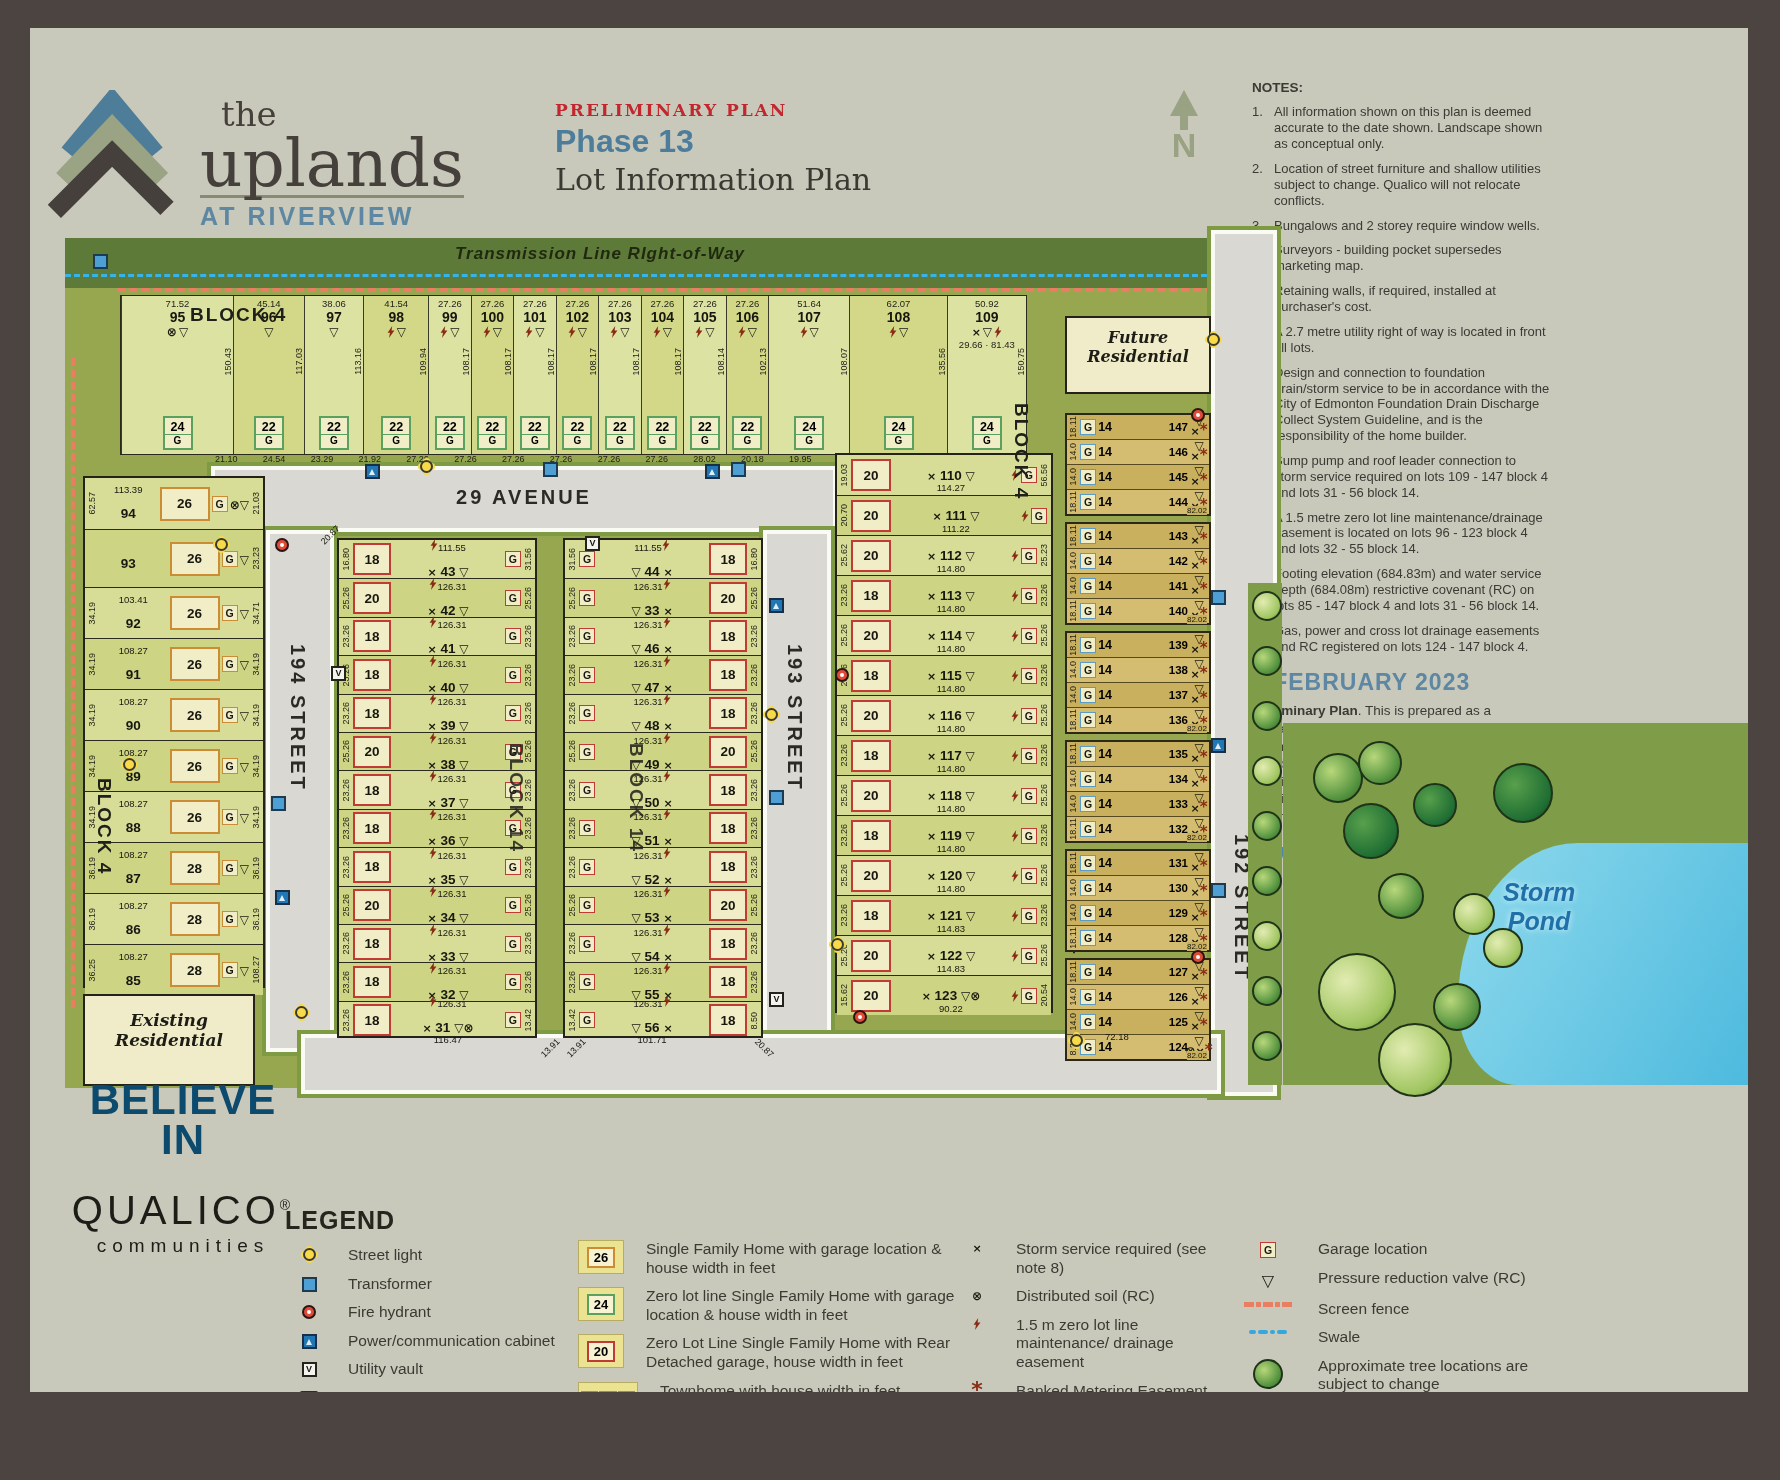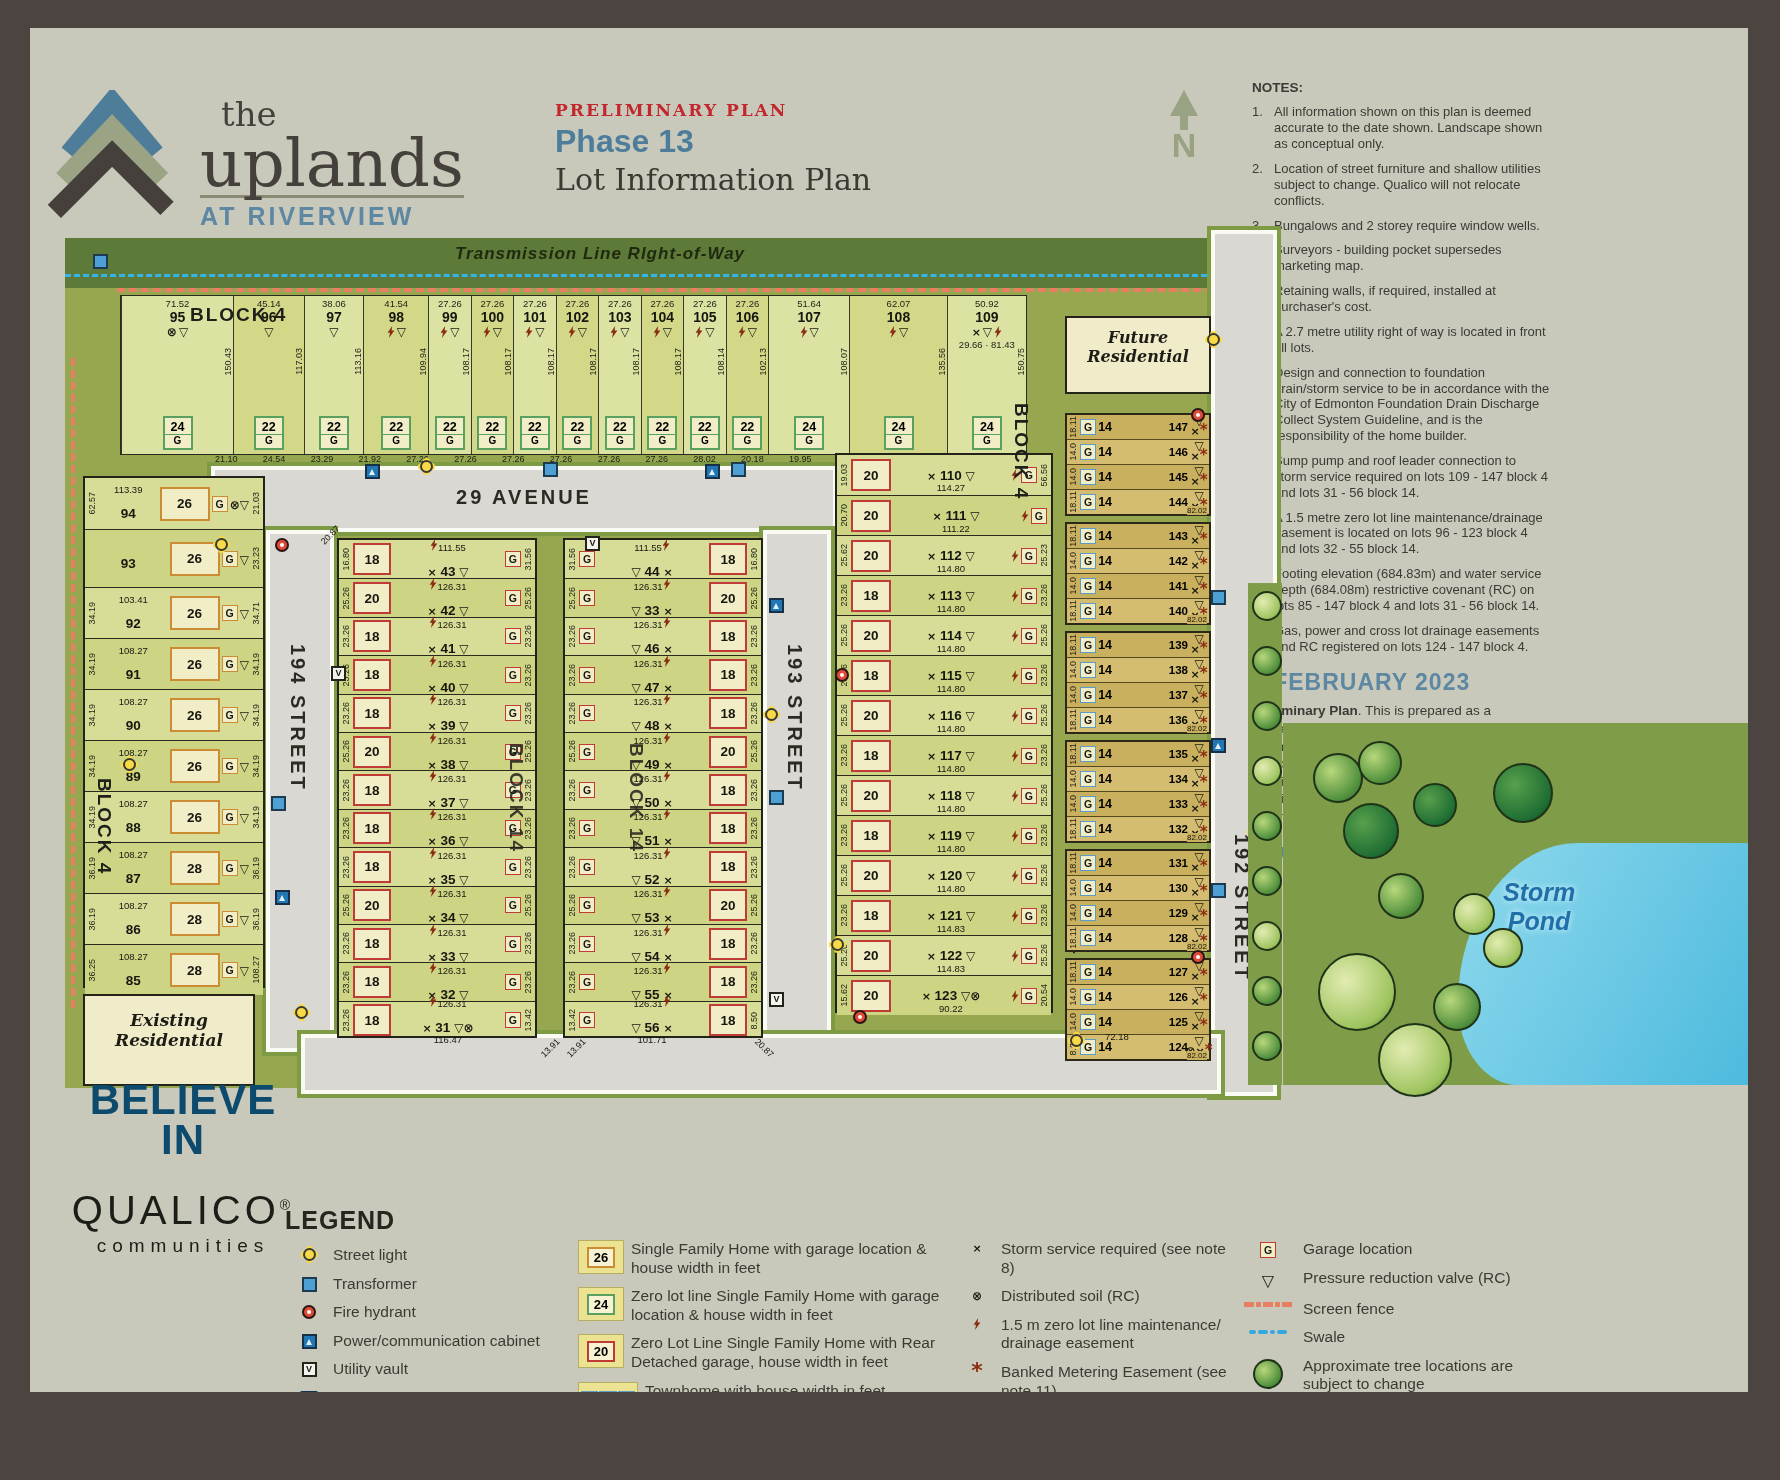--- a/index.html
+++ b/index.html
@@ -93,21 +93,21 @@
   
   #landscape{left:1253px;top:695px;width:495px;height:362px;background:#7f9d48;}
   #treestrip{left:1218px;top:555px;width:34px;height:502px;background:#7f9d48;}
   .tree{position:absolute;border-radius:50%;background:radial-gradient(circle at 35% 35%, #b8d77a, #4f8f3c 70%, #2f5c26);border:2px solid #1f3318;}
   .tree.dark{background:radial-gradient(circle at 35% 35%, #58a04c, #1f6e33 70%, #123f1d);}
   .tree.lite{background:radial-gradient(circle at 35% 35%, #e2ecb2, #9ec45e 70%, #49722f);}
   #pond{left:175px;top:120px;width:320px;height:242px;background:linear-gradient(120deg,#8ed9ec,#49b8dd);border-radius:120px 0 0 60px / 160px 0 0 80px;}
   #pond-label{left:220px;top:155px;font-size:25px;font-weight:bold;font-style:italic;color:#1f6fa8;text-align:center;line-height:1.15;text-shadow:0 0 6px #d8f2fa;}
   
   #legend-h{font-size:25px;font-weight:bold;color:#26261f;letter-spacing:1px;}
-  .leg-item{display:flex;align-items:flex-start;margin-bottom:10px;gap:7px;}
+  .leg-item{display:flex;align-items:flex-start;margin-bottom:10px;gap:22px;}
   .leg-icon{flex:0 0 34px;display:flex;justify-content:center;position:relative;padding-top:2px;}
   .leg-label{font-size:15.5px;color:#3b3b34;line-height:1.2;}
   .leg-swatch{background:#ece392;border:1px solid #b6ad62;width:44px;height:32px;display:flex;align-items:center;justify-content:center;flex:0 0 44px;}
   .leg-swatch .inner{background:#f7f3d2;border:2px solid;font-weight:bold;font-size:13px;padding:1px 5px;}
   .fence-sw{display:flex;gap:2px;align-items:center;}
   .fence-sw i{display:block;height:5px;background:#e87f62;border:1px solid #7e3category0;} 
   .fence-sw .a{width:10px}.fence-sw .b{width:5px}
   .swale-sw{display:flex;gap:2px;align-items:center;}
   .swale-sw i{display:block;height:4px;border-radius:3px;background:#35a7e0;}
   .sw1{width:7px}.sw2{width:10px}.sw3{width:5px}

